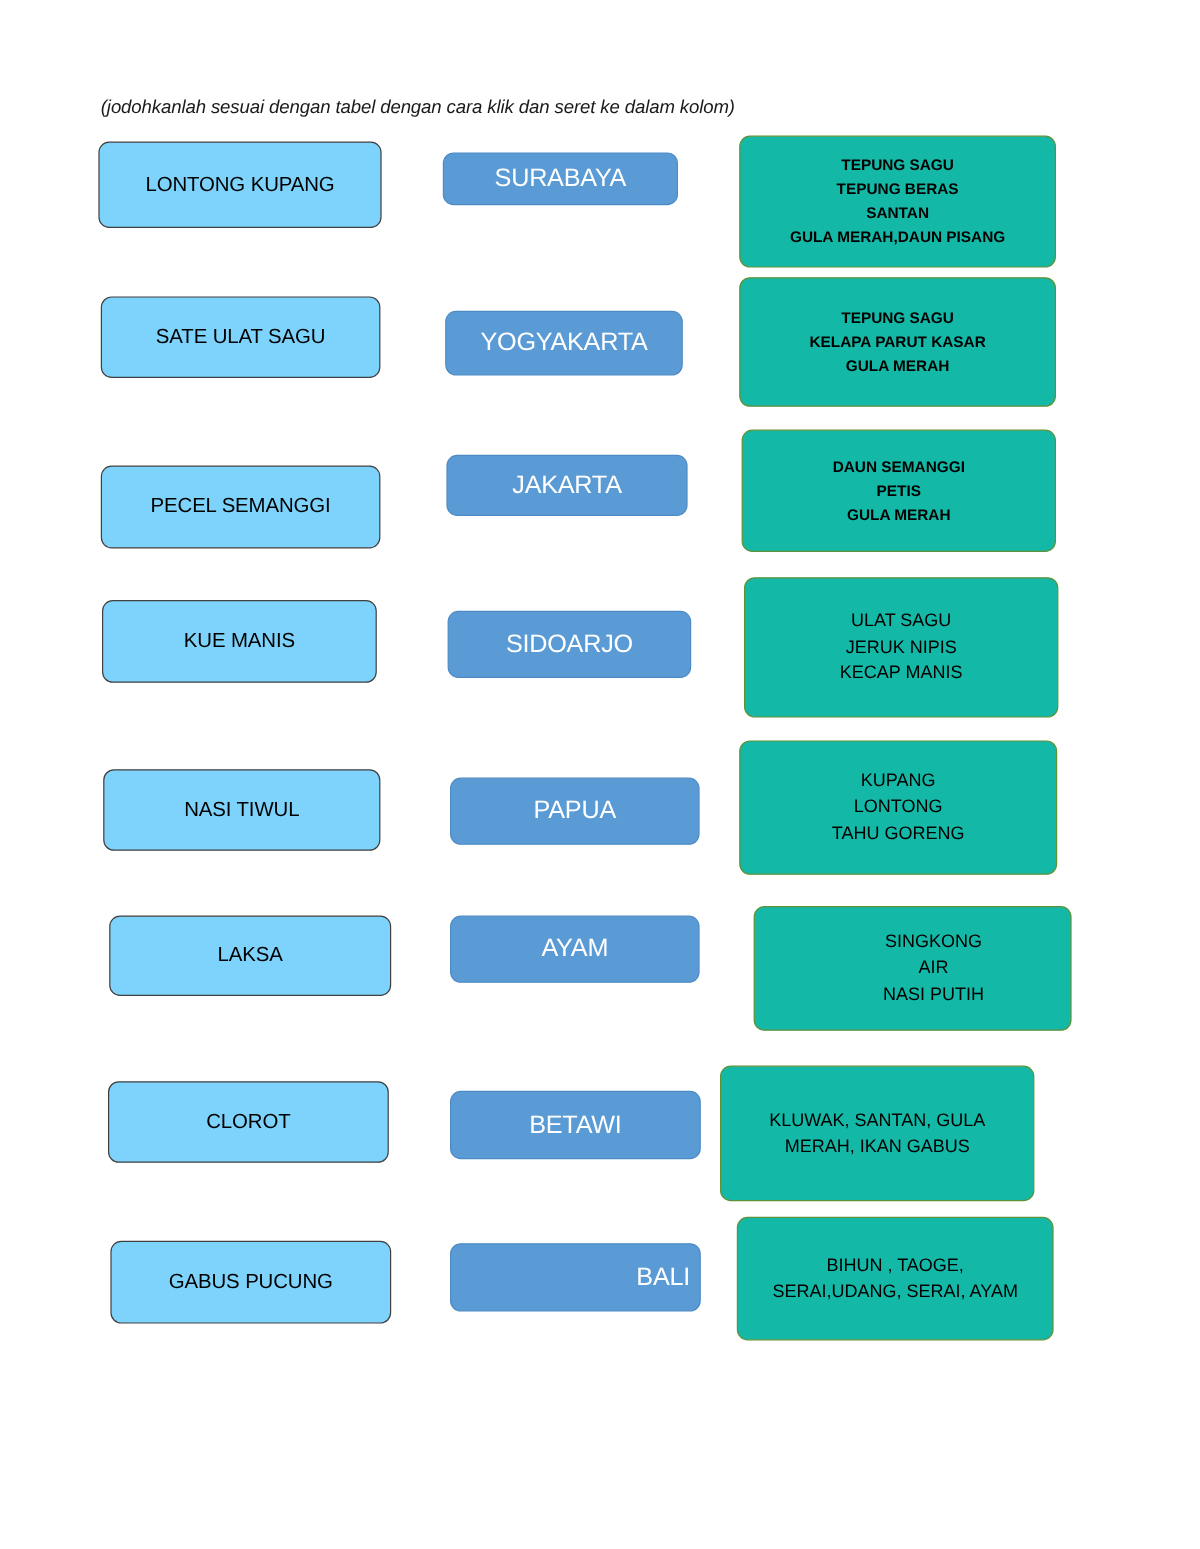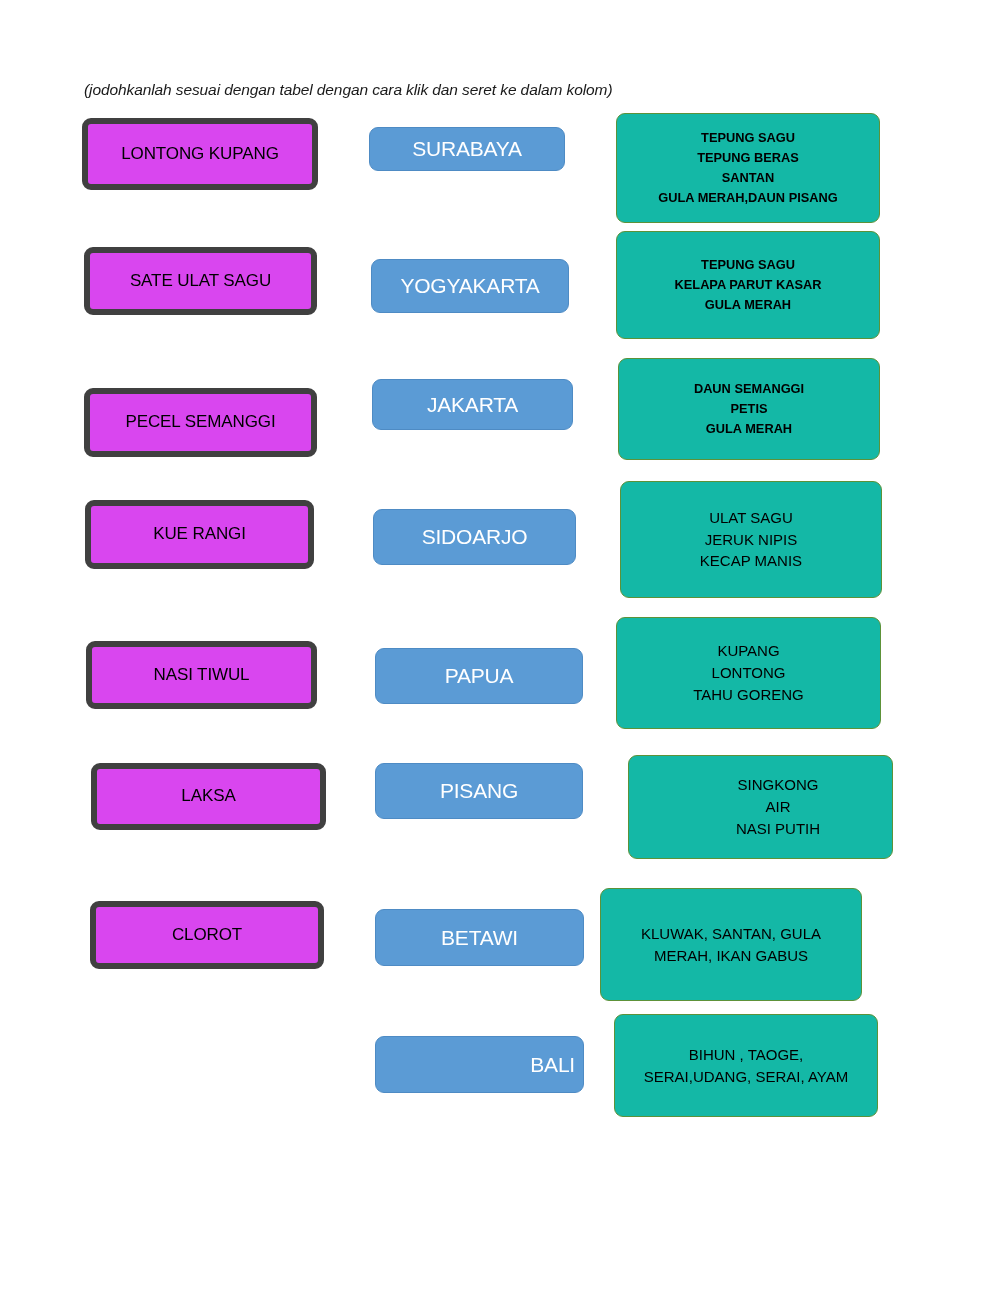--- a/index.html
+++ b/index.html
@@ -36,22 +36,22 @@
     box-sizing: border-box;
     display: flex;
     align-items: center;
     justify-content: center;
     text-align: center;
     border-radius: 9px;
     line-height: 1.32;
   }
 
   .card.orange {
-    background: #d946ef;
-    border: 6px solid #404040;
+    background: #7dd3fc;
+    border: 1px solid #404040;
     color: #000000;
     font-size: 17px;
     letter-spacing: -0.1px;
   }
 
   .card.blue {
     background: #5B9BD5;
     border: 1px solid #4E8BC4;
     color: #FFFFFF;
     font-size: 21px;
@@ -97,48 +97,51 @@
 <div class="card orange" style="left: 82px; top: 118px; width: 236px; height: 72px;">
       <span class="card-text">LONTONG KUPANG</span>
     </div>
     <div class="card orange" style="left: 84px; top: 247px; width: 233px; height: 68px;">
       <span class="card-text">SATE ULAT SAGU</span>
     </div>
     <div class="card orange" style="left: 84px; top: 364px; width: 233px; height: 69px; margin-top: 24px;">
       <span class="card-text">PECEL SEMANGGI</span>
     </div>
     <div class="card orange" style="left: 85px; top: 500px; width: 229px; height: 69px;">
-      <span class="card-text">KUE RANGI</span>
+      <span class="card-text">KUE MANIS</span>
     </div>
     <div class="card orange" style="left: 86px; top: 641px; width: 231px; height: 68px;">
       <span class="card-text">NASI TIWUL</span>
     </div>
     <div class="card orange" style="left: 91px; top: 763px; width: 235px; height: 67px;">
       <span class="card-text">LAKSA</span>
     </div>
     <div class="card orange" style="left: 90px; top: 901px; width: 234px; height: 68px;">
       <span class="card-text">CLOROT</span>
+    </div>
+    <div class="card orange" style="left: 92px; top: 1034px; width: 234px; height: 69px;">
+      <span class="card-text">GABUS PUCUNG</span>
     </div>
     <div class="card blue" style="left: 369px; top: 127px; width: 196px; height: 44px;">
       <span class="card-text">SURABAYA</span>
     </div>
     <div class="card blue" style="left: 371px; top: 259px; width: 198px; height: 54px;">
       <span class="card-text">YOGYAKARTA</span>
     </div>
     <div class="card blue" style="left: 372px; top: 379px; width: 201px; height: 51px;">
       <span class="card-text">JAKARTA</span>
     </div>
     <div class="card blue" style="left: 373px; top: 509px; width: 203px; height: 56px;">
       <span class="card-text">SIDOARJO</span>
     </div>
     <div class="card blue" style="left: 375px; top: 648px; width: 208px; height: 56px;">
       <span class="card-text">PAPUA</span>
     </div>
     <div class="card blue" style="left: 375px; top: 763px; width: 208px; height: 56px;">
-      <span class="card-text">PISANG</span>
+      <span class="card-text">AYAM</span>
     </div>
     <div class="card blue" style="left: 375px; top: 909px; width: 209px; height: 57px;">
       <span class="card-text">BETAWI</span>
     </div>
     <div class="card blue" style="left: 375px; top: 1036px; width: 209px; height: 57px; justify-content: flex-end;">
       <span class="card-text">BALI</span>
     </div>
     <div class="card green bold" style="left: 616px; top: 113px; width: 264px; height: 110px;">
       <span class="card-text">TEPUNG SAGU
 TEPUNG BERAS

